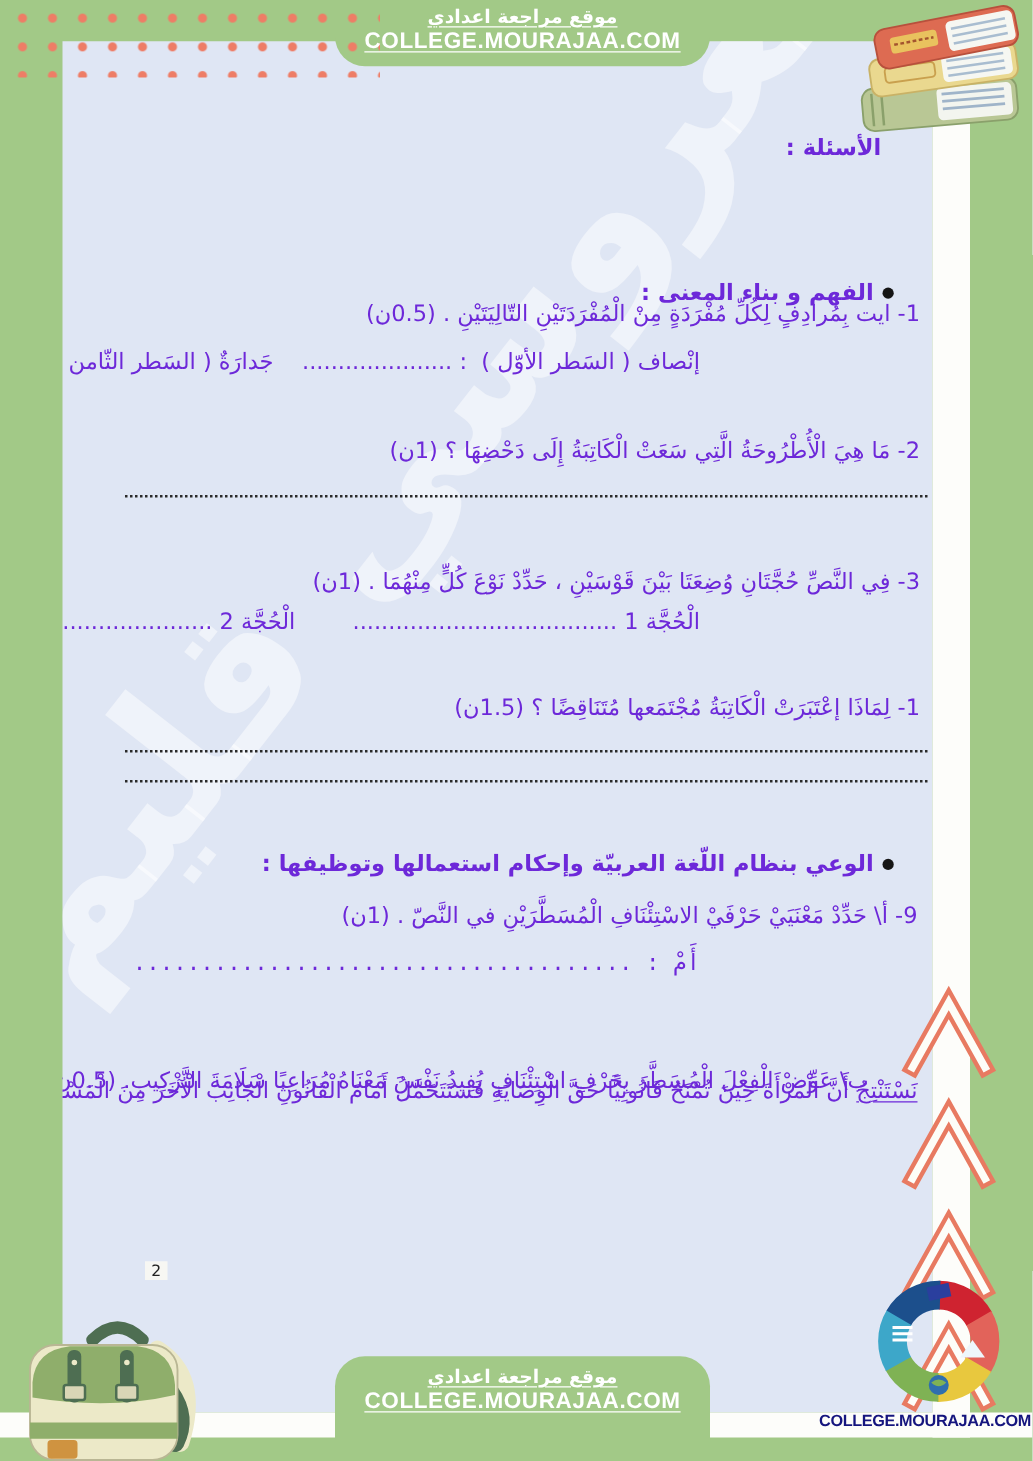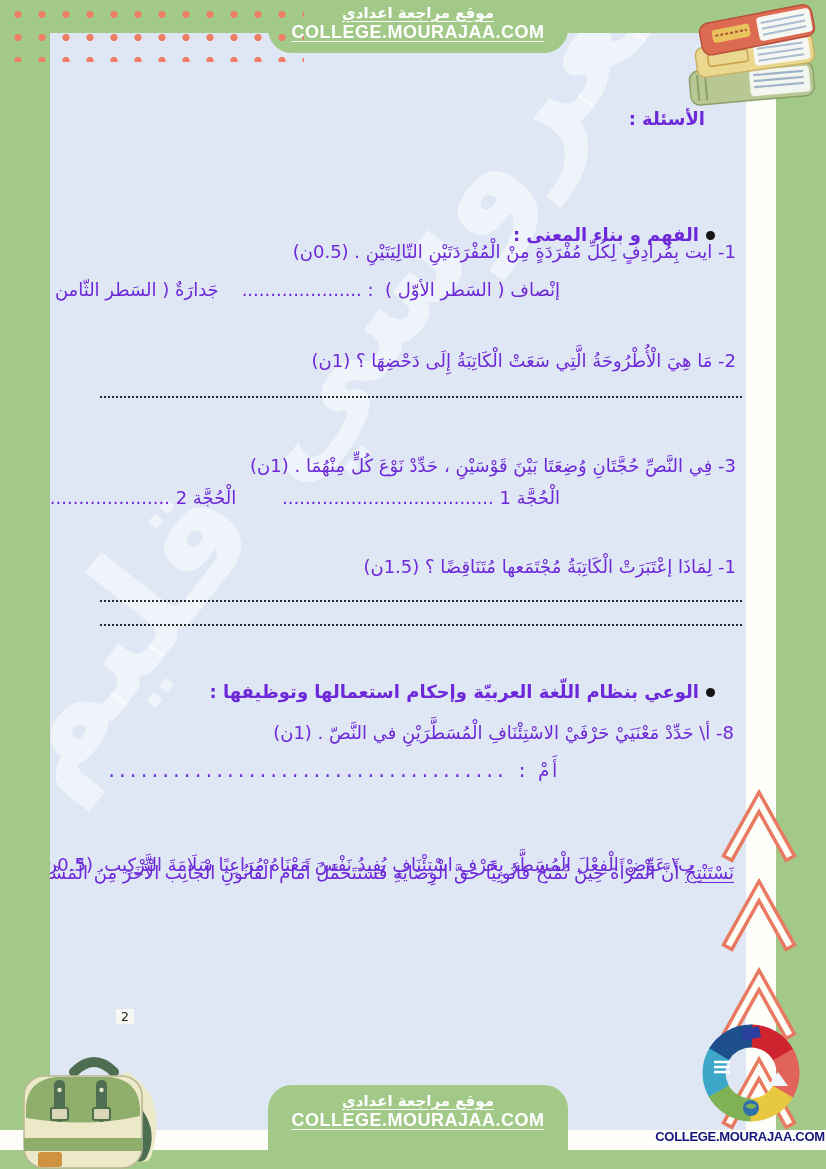--- a/index.html
+++ b/index.html
@@ -82,21 +82,21 @@
     <div class="ln blanks" style="top:454px;right:186px;">الْحُجَّة 1 .....................................        الْحُجَّة 2 .....................................</div>
 
     <div class="ln" style="top:523px;right:10px;">1- لِمَاذَا إعْتَبَرَتْ الْكَاتِبَةُ مُجْتَمَعها مُتَنَاقِضًا ؟ (1.5ن)</div>
     <div class="dotline" style="top:567px;left:50px;right:4px;"></div>
     <div class="dotline" style="top:591px;left:50px;right:4px;"></div>
 
     <div class="ln b" style="top:648px;right:31px;">
       <span class="bullet"></span><span>الوعي بنظام اللّغة العربيّة وإحكام استعمالها وتوظيفها :</span>
     </div>
 
-    <div class="ln" style="top:689px;right:12px;">8- أ\ حَدِّدْ مَعْنَيَيْ حَرْفَيْ الاسْتِئْنَافِ الْمُسَطَّرَيْنِ في النَّصّ . (1ن)</div>
+    <div class="ln" style="top:689px;right:12px;">9- أ\ حَدِّدْ مَعْنَيَيْ حَرْفَيْ الاسْتِئْنَافِ الْمُسَطَّرَيْنِ في النَّصّ . (1ن)</div>
     <div class="ln blanks" style="top:727px;right:186px;font-family:Liberation Mono, monospace;">أَمْ : .....................................      أَيْ : .....................................</div>
 
     <div class="ln" style="top:821px;right:51px;">ب\ عَوِّضْ الْفِعْلَ الْمُسَطَّرَ بِحَرْفِ اسْتِئْنَافٍ يُفِيدُ نَفْسَ مَعْنَاهُ مُرَاعِيًا سَلَامَةَ التَّرْكِيب. (0.5ن)</div>
     <div class="ln" style="top:829px;right:12px;">
       <span class="uline">نَسْتَنْتِجُ</span><span> أَنَّ الْمَرْأَةَ حِينَ تُمْنَحُ قَانُونِيًّا حَقَّ الْوِصَايَةِ فَسَتَتَحَمَّلُ أَمَامَ الْقَانُونِ الْجَانِبَ الْآخَرَ مِنَ الْمَسْؤُولِيَّةِ .</span>
     </div>
 
     <div class="pagenum">2</div>
   </div>
 

